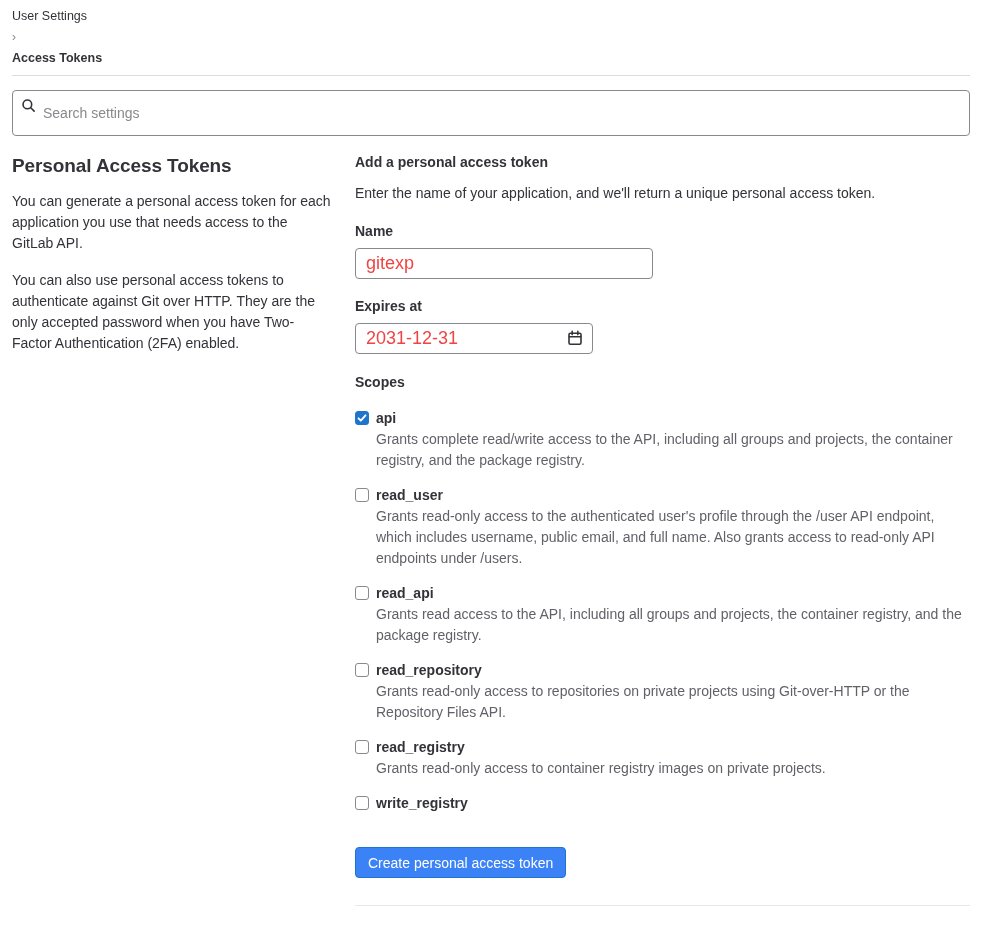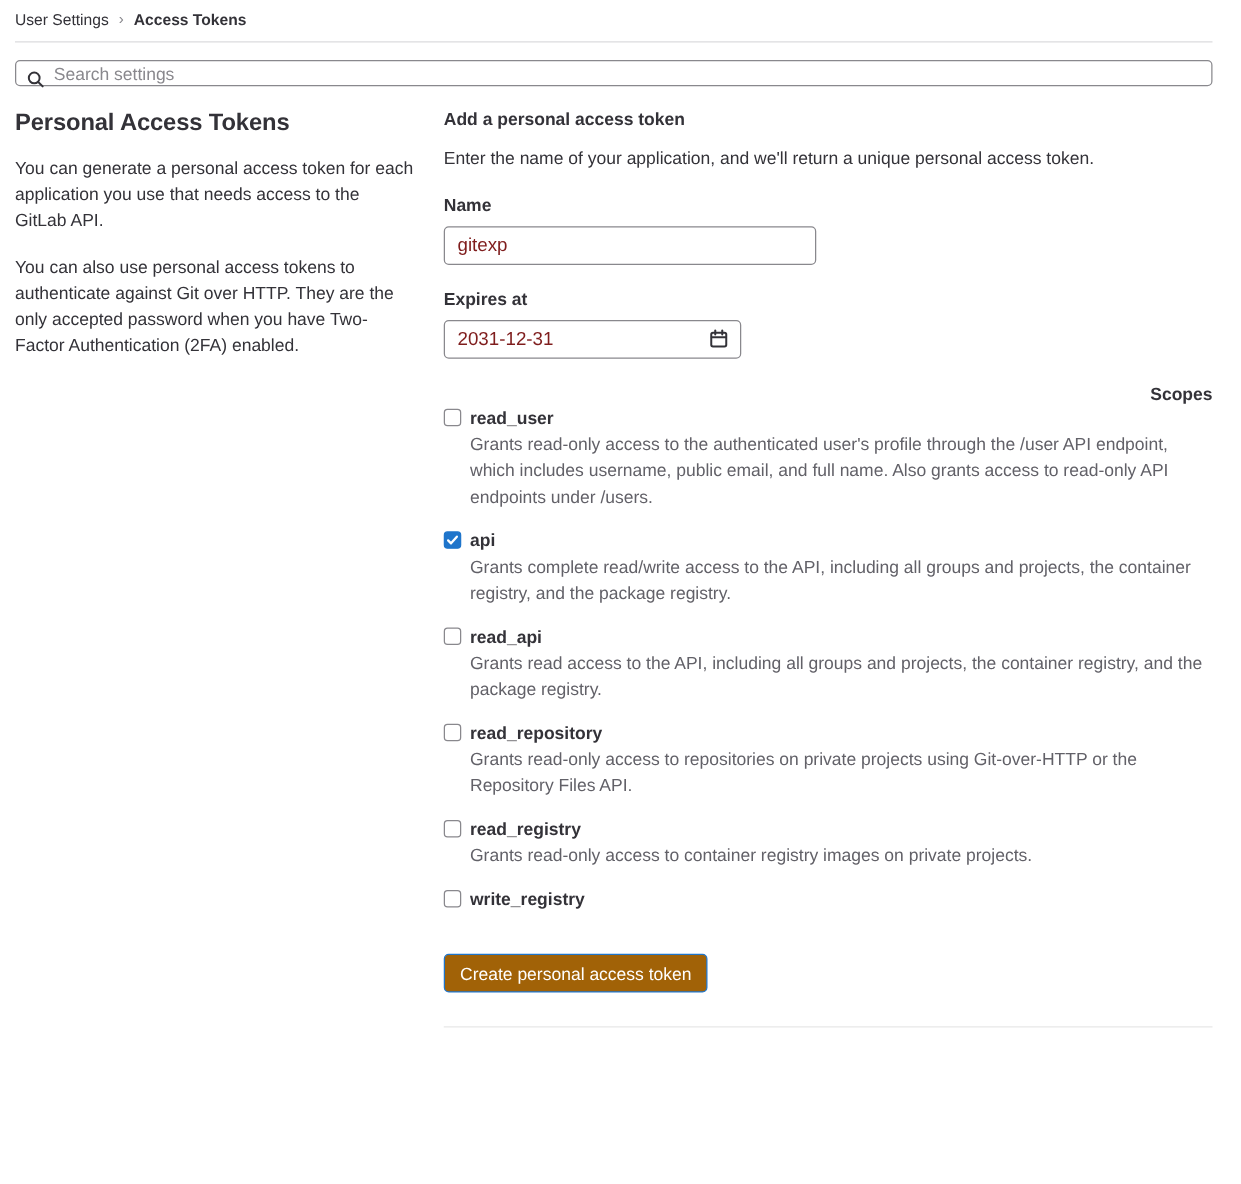--- a/index.html
+++ b/index.html
@@ -15,20 +15,21 @@
     padding: 0 23px 6px 12px;
   }
 
   
   .breadcrumb {
     display: flex;
     align-items: flex-start;
     gap: 8px;
     padding: 9px 0 10px 0;
     font-size: 12.5px;
+    flex-direction: column;
   }
   .breadcrumb a.crumb {
     color: #333238;
     text-decoration: none;
     cursor: pointer;
   }
   .breadcrumb .crumb-current { font-weight: bold; color: #333238; }
   .breadcrumb .sep {
     color: #89888d;
     font-size: 12px;
@@ -46,21 +47,21 @@
     margin-top: 14px;
   }
   .search-wrap svg {
     position: absolute;
     left: 9px;
     top: 8px;
     pointer-events: none;
   }
   .search-input {
     width: 100%;
-    height: 21px;
+    height: 46px;
     border: 1px solid #89888d;
     border-radius: 4px;
     padding: 0 10px 0 30px;
     font-size: 14px;
     font-family: inherit;
     color: #333238;
     outline: none;
   }
   .search-input::placeholder { color: #89888d; }
 
@@ -105,36 +106,36 @@
     font-size: 14px;
     font-weight: bold;
     margin-bottom: 9px;
     color: #333238;
   }
   .text-input {
     height: 31px;
     border: 1px solid #89888d;
     border-radius: 4px;
     padding: 0 10px;
-    font-size: 15px;
+    font-size: 18px;
     font-family: inherit;
-    color: #7f1d1d;
+    color: #ef4444;
     outline: none;
     background: #fff;
   }
   .name-input { width: 298px; margin-bottom: 19px; }
   .date-wrap { position: relative; width: 238px; margin-bottom: 20px; }
   .date-input { width: 238px; padding-right: 20px; }
   .date-wrap svg {
     position: absolute;
     right: 10px;
     top: 7px;
     pointer-events: none;
   }
-  .scopes-label { margin-bottom: 3px; text-align: right; }
+  .scopes-label { margin-bottom: 20px; }
 
   
   .scope-item { margin-bottom: 16px; }
   .scope-head {
     display: flex;
     align-items: center;
     gap: 7px;
     cursor: pointer;
   }
   .checkbox {
@@ -160,21 +161,21 @@
   .scope-desc {
     margin: 3px 0 0 21px;
     font-size: 14px;
     line-height: 21px;
     color: #626168;
     max-width: 610px;
   }
 
   .submit-btn {
     margin-top: 20px;
-    background: #a16207;
+    background: #3b82f6;
     color: #ffffff;
     border: 1px solid #1f75cb;
     border-radius: 4px;
     font-size: 14px;
     font-family: inherit;
     padding: 7px 12px;
     height: 31px;
     cursor: pointer;
   }
   .bottom-divider {
@@ -227,39 +228,39 @@
           <line x1="10.8" y1="1.4" x2="10.8" y2="4.6"></line>
           <line x1="2.4" y1="6.8" x2="13.6" y2="6.8"></line>
         </svg>
       </div>
 
       <label class="field-label scopes-label">Scopes</label>
 
       <div id="scopes-list">
           <div class="scope-item">
             <label class="scope-head">
-              <span class="checkbox"></span>
-              <span class="scope-name">read_user</span>
-            </label>
-            <div class="scope-desc">Grants read-only access to the authenticated user's profile through the /user API endpoint, which includes username, public email, and full name. Also grants access to read-only API endpoints under /users.</div>
-          </div>
-          <div class="scope-item">
-            <label class="scope-head">
               <span class="checkbox checked">
                 <svg width="10" height="10" viewBox="0 0 12 12" fill="none" stroke="#ffffff" stroke-width="2.2" stroke-linecap="round" stroke-linejoin="round">
                   <polyline points="1.8,6.4 4.6,9.2 10.2,2.8"></polyline>
                 </svg>
               </span>
               <span class="scope-name">api</span>
             </label>
             <div class="scope-desc">Grants complete read/write access to the API, including all groups and projects, the container registry, and the package registry.</div>
           </div>
           <div class="scope-item">
             <label class="scope-head">
               <span class="checkbox"></span>
+              <span class="scope-name">read_user</span>
+            </label>
+            <div class="scope-desc">Grants read-only access to the authenticated user's profile through the /user API endpoint, which includes username, public email, and full name. Also grants access to read-only API endpoints under /users.</div>
+          </div>
+          <div class="scope-item">
+            <label class="scope-head">
+              <span class="checkbox"></span>
               <span class="scope-name">read_api</span>
             </label>
             <div class="scope-desc">Grants read access to the API, including all groups and projects, the container registry, and the package registry.</div>
           </div>
           <div class="scope-item">
             <label class="scope-head">
               <span class="checkbox"></span>
               <span class="scope-name">read_repository</span>
             </label>
             <div class="scope-desc">Grants read-only access to repositories on private projects using Git-over-HTTP or the Repository Files API.</div>

